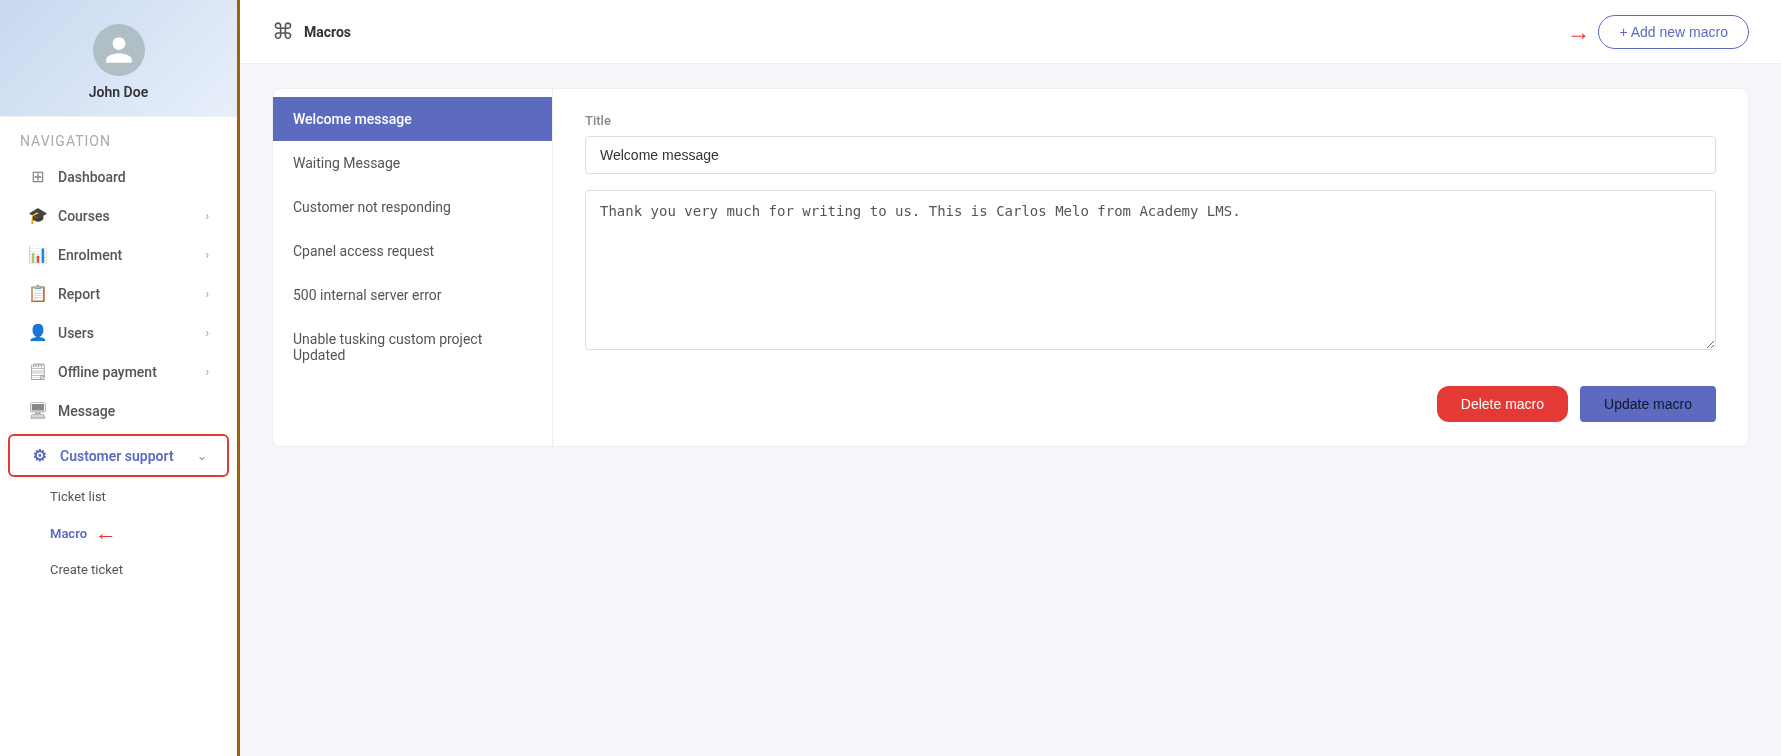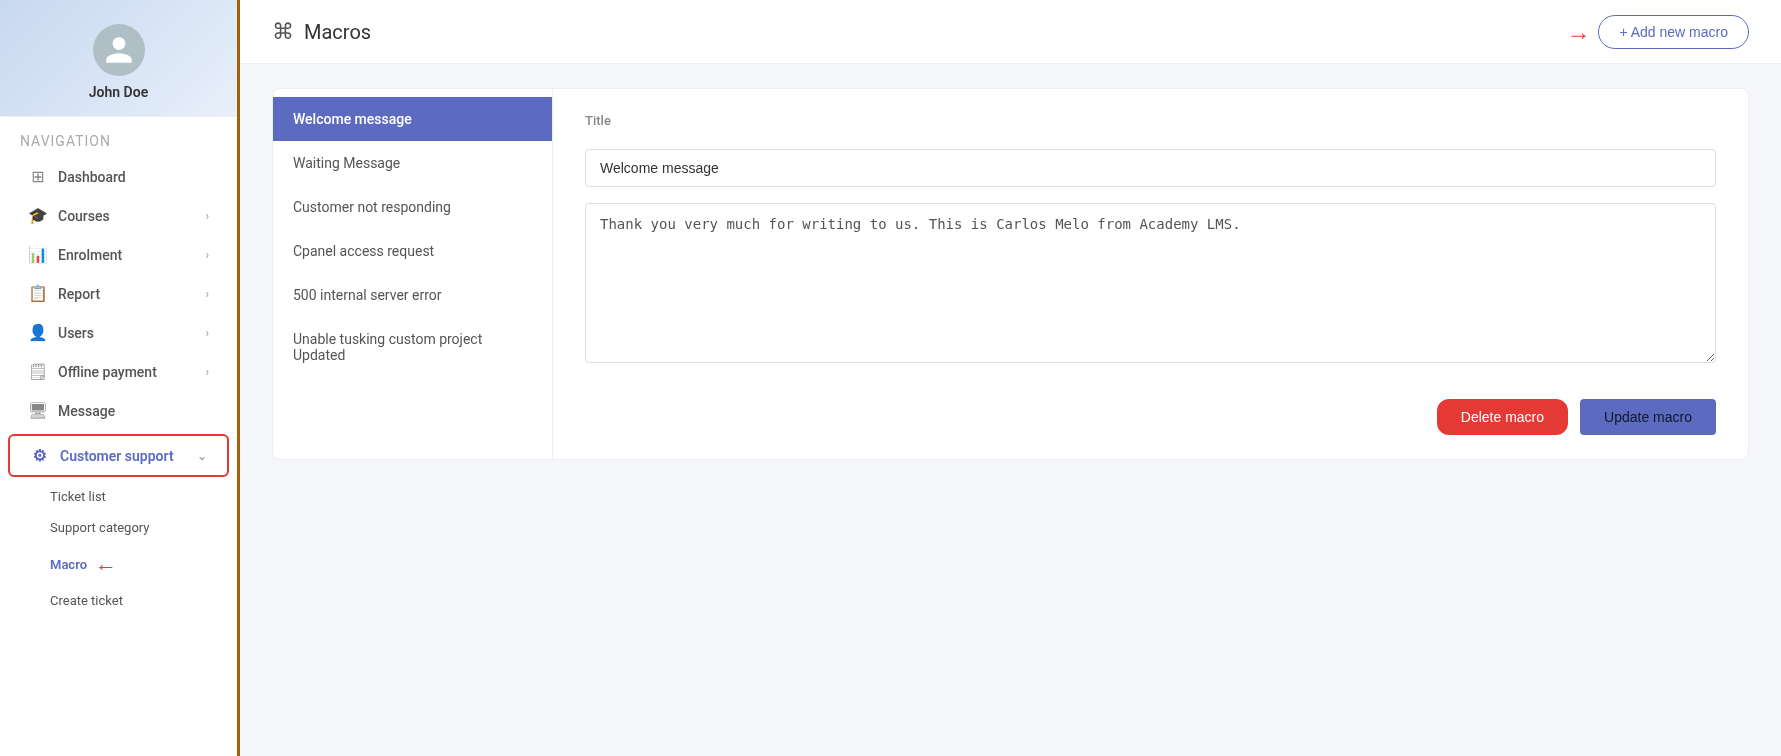--- a/index.html
+++ b/index.html
@@ -120,22 +120,22 @@
     .page-title-area {
       display: flex;
       align-items: center;
       gap: 10px;
     }
     .macro-icon {
       font-size: 22px;
       color: #555;
     }
     .page-title-text {
-      font-size: 20px;
-      font-weight: 400;
+      font-size: 14px;
+      font-weight: 700;
       color: #333;
     }
     .add-macro-btn {
       background: #fff;
       border: 1.5px solid #5c6bc0;
       color: #5c6bc0;
       border-radius: 20px;
       padding: 8px 20px;
       font-size: 14px;
       font-weight: 500;
@@ -190,21 +190,21 @@
 
     
     .macro-detail {
       flex: 1;
       padding: 24px 32px;
     }
     .field-label {
       font-size: 13px;
       font-weight: 500;
       color: #888;
-      margin-bottom: 21px;
+      margin-bottom: 8px;
     }
     .field-input {
       width: 100%;
       border: 1px solid #ddd;
       border-radius: 4px;
       padding: 10px 14px;
       font-size: 14px;
       color: #333;
       outline: none;
       margin-bottom: 16px;
@@ -306,23 +306,20 @@
   <div class="customer-support-box">
     <div class="nav-item active-parent">
       <span class="nav-icon">⚙</span>
       <span>Customer support</span>
       <span class="nav-arrow">⌄</span>
     </div>
   </div>
 
   <div class="sub-nav-item">
     <span>Ticket list</span>
-  </div>
-  <div class="sub-nav-item">
-    <span>Support category</span>
   </div>
   <div class="sub-nav-item active" style="display:flex;align-items:center;">
     <span>Macro</span>
     <span class="red-arrow">←</span>
   </div>
   <div class="sub-nav-item">
     <span>Create ticket</span>
   </div>
 </div>
 

